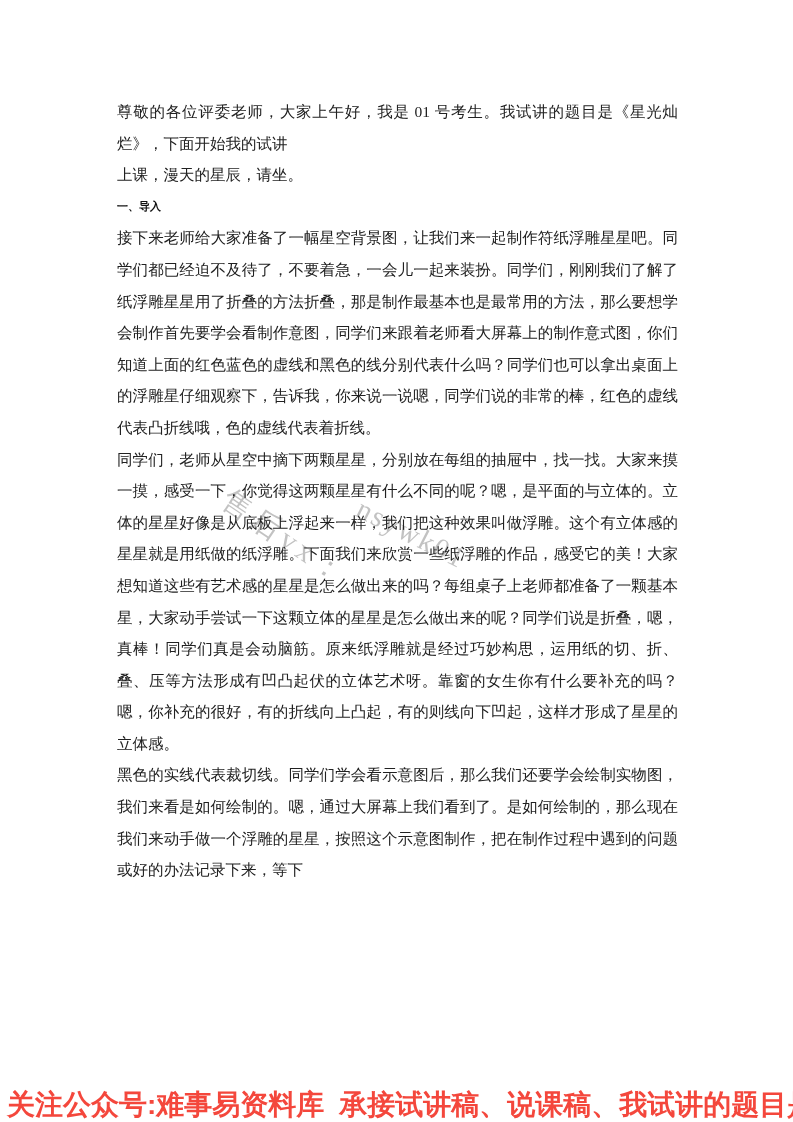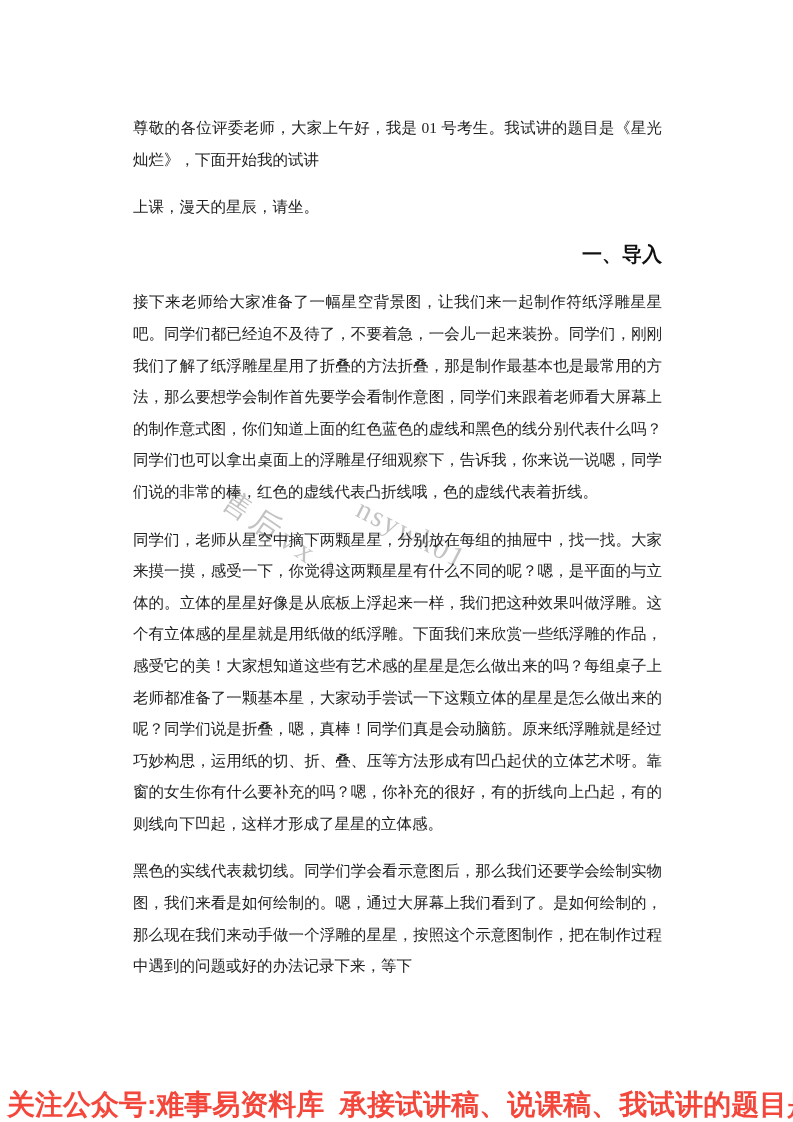--- a/index.html
+++ b/index.html
@@ -36,26 +36,26 @@
   
   .content {
     position: absolute; left: 117px; top: 96px; width: 561px;
     z-index: 2;
     font-size: 15.5px;
     line-height: 31.6px;
     color: #212121;
     text-align: justify;
     text-justify: inter-ideograph;
   }
-  .content p, .content h3 { margin: 16px; padding: 0; }
+  .content p, .content h3 { margin: 0; padding: 0; }
   .content h3 {
-    font-size: 20px;
+    font-size: 11px;
     font-weight: bold;
     line-height: 31.6px;
-    text-align: right;
+    text-align: left;
     color: #111111;
   }
   
   .footer {
     position: absolute; left: 7px; right: 0; top: 1086px;
     z-index: 3;
     display: flex; gap: 15px; align-items: baseline;
     font-family: "Liberation Sans", "DejaVu Sans", sans-serif;
     font-weight: 700;
     font-size: 28px;

